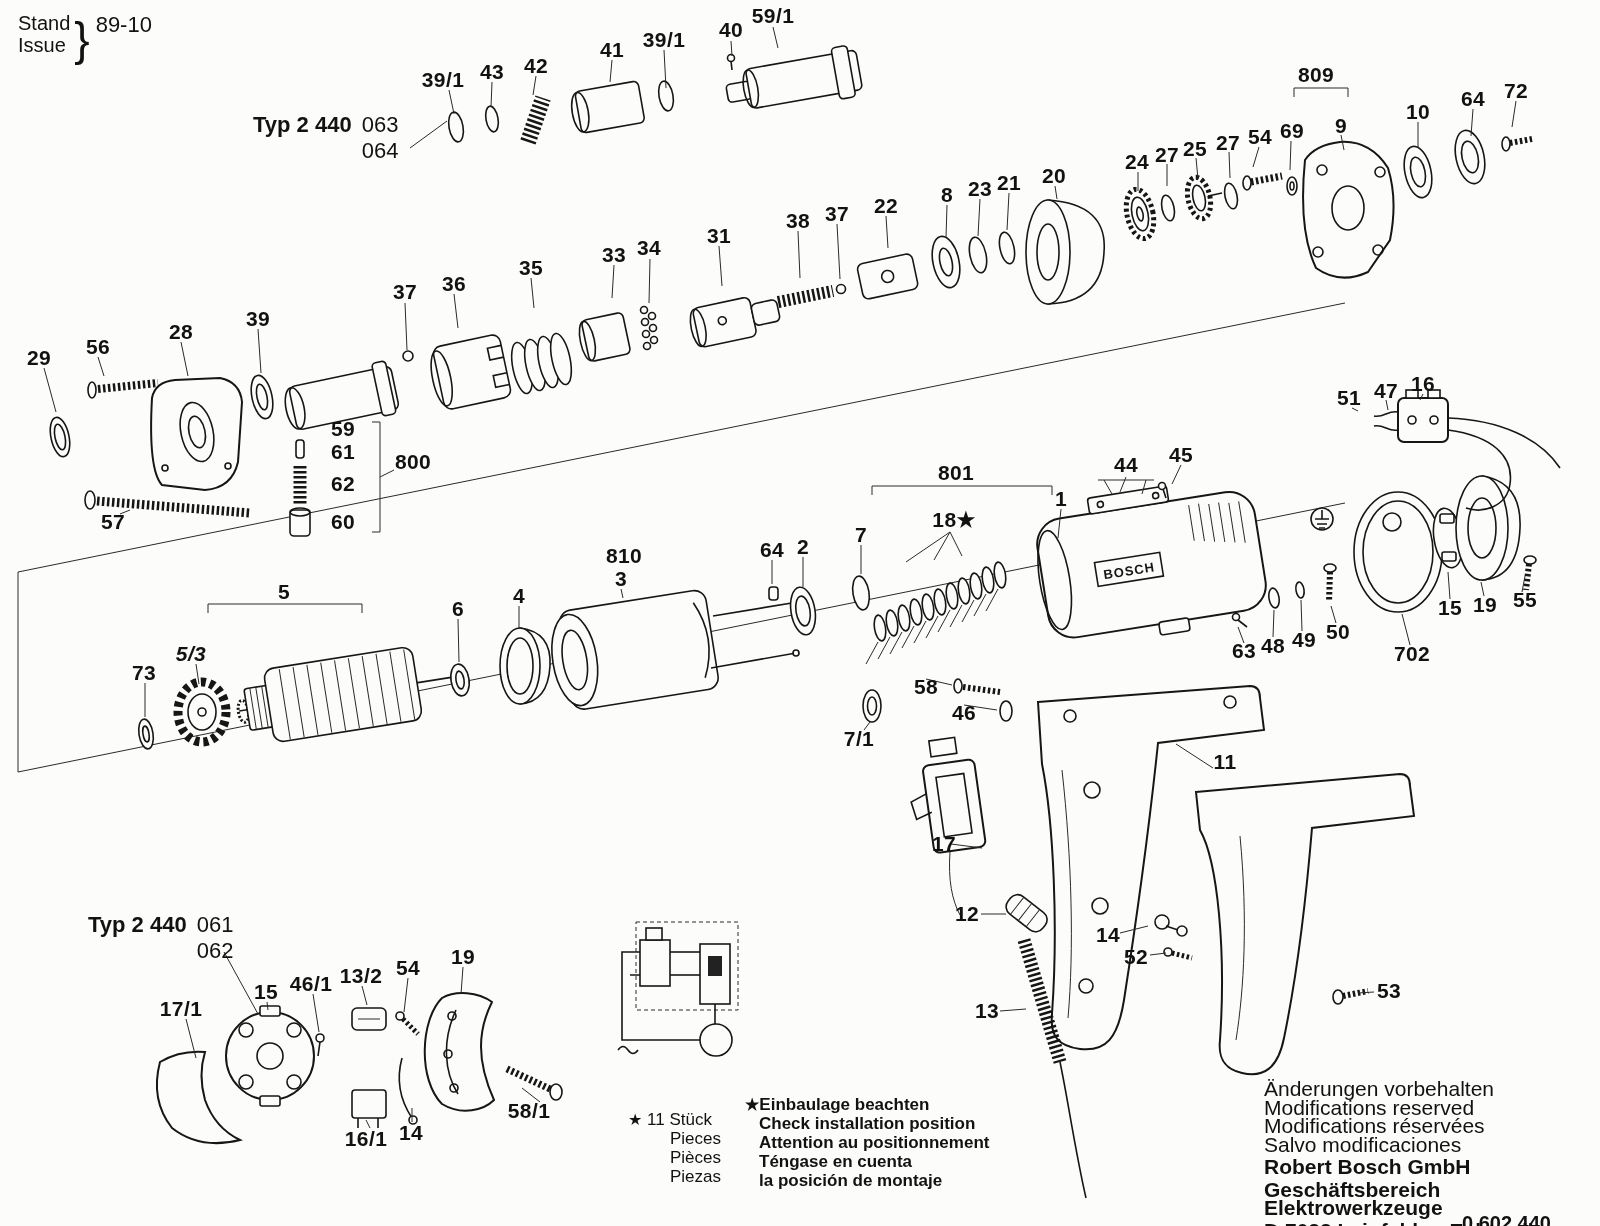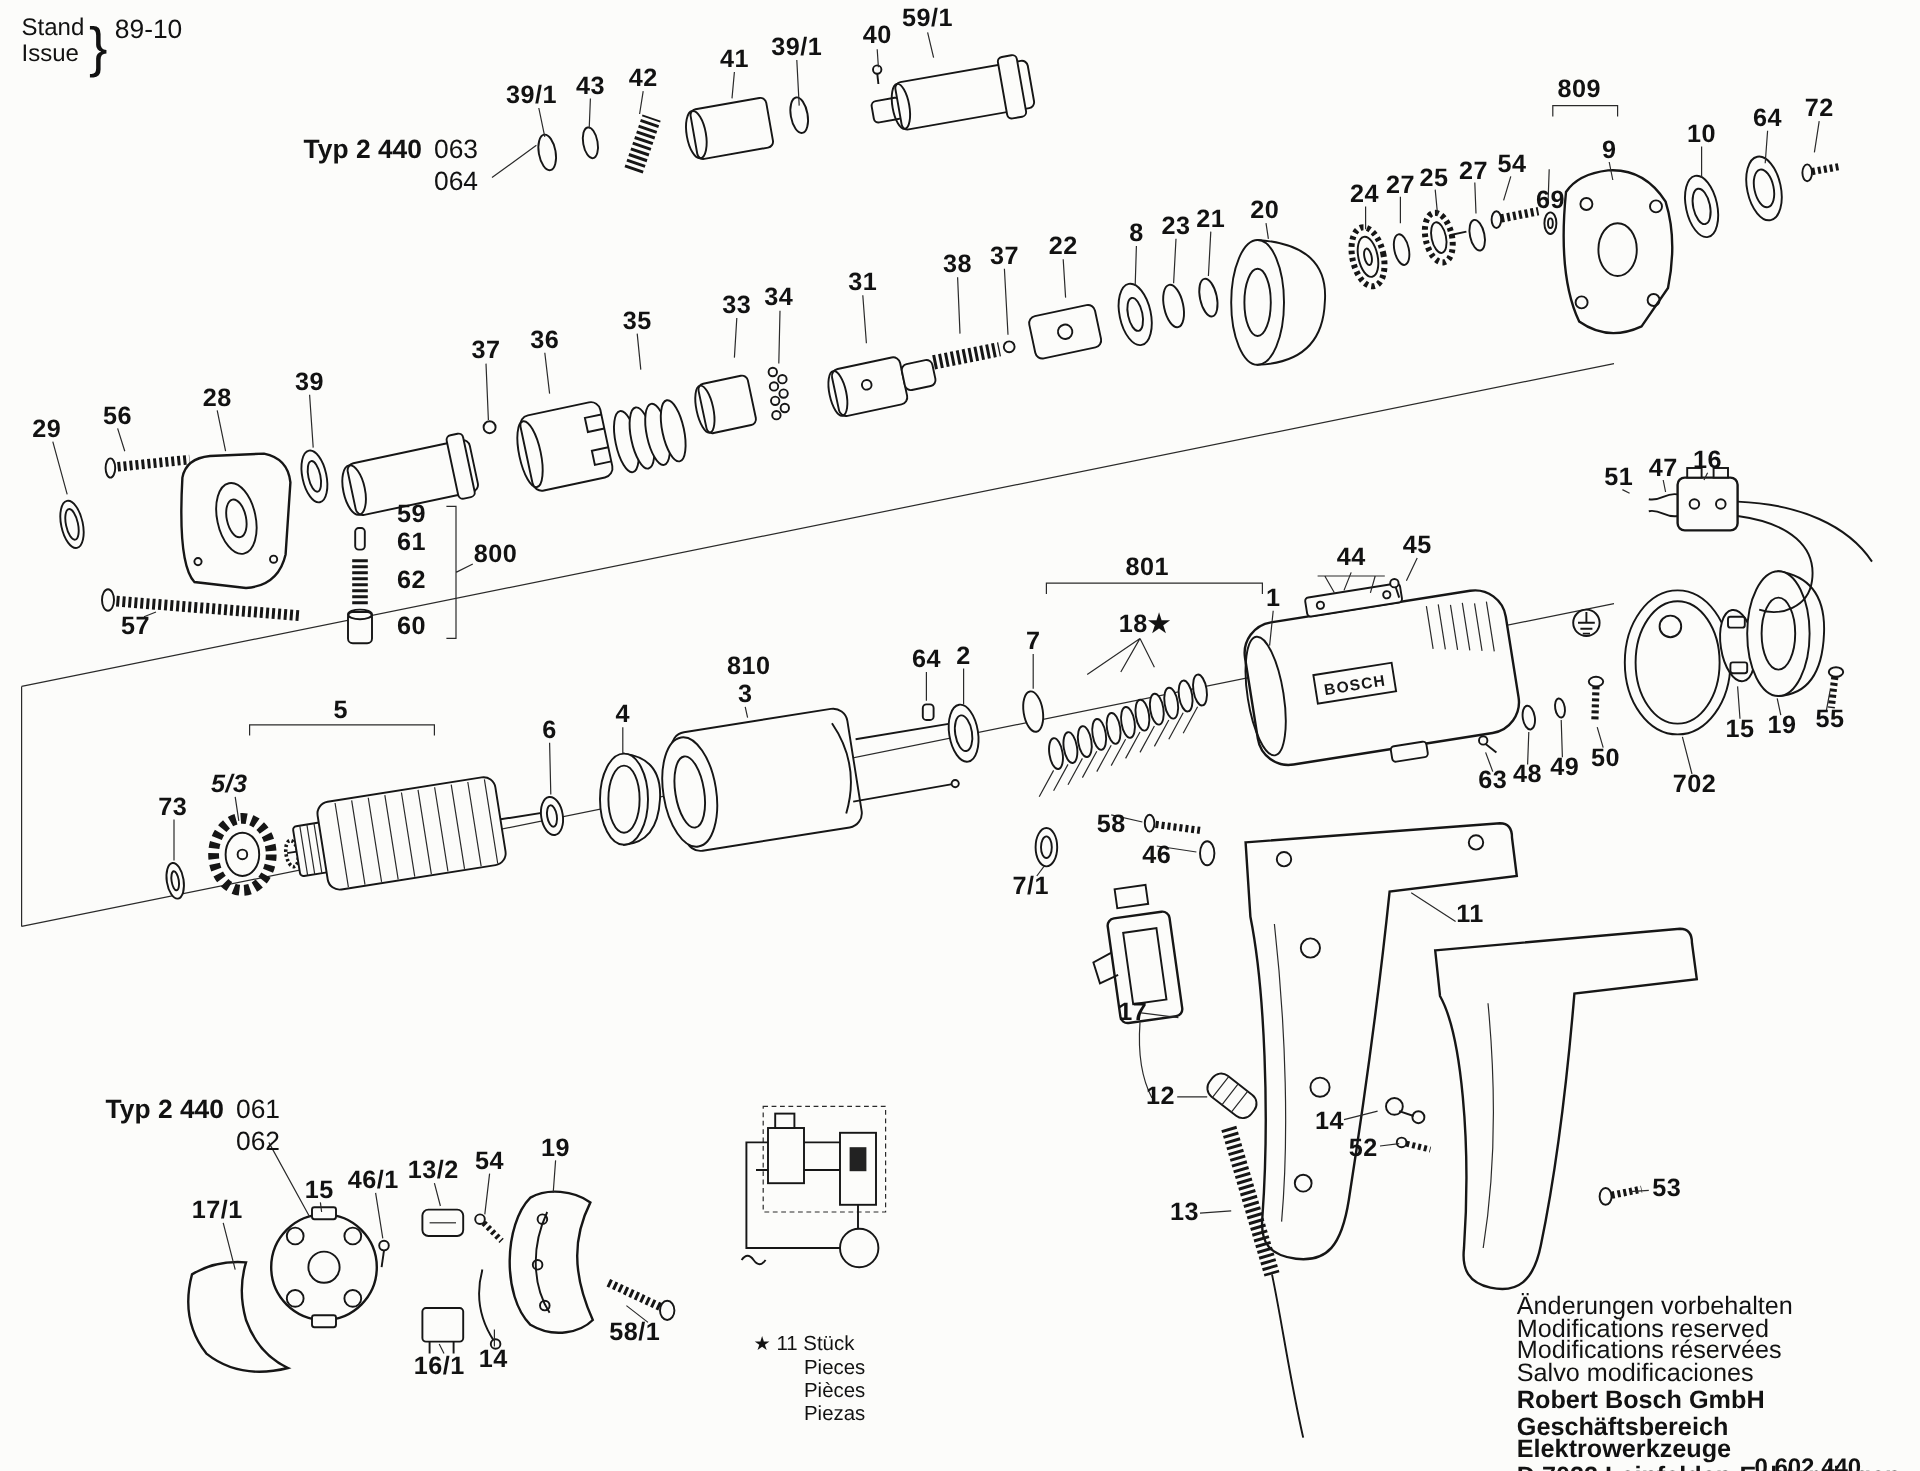--- a/index.html
+++ b/index.html
@@ -465,21 +465,21 @@
       <div class="plabel" style="left: 1316px; top: 75px;">809</div>
       <div class="plabel" style="left: 1341px; top: 126px;">9</div>
       <div class="plabel" style="left: 1418px; top: 112px;">10</div>
       <div class="plabel" style="left: 1473px; top: 99px;">64</div>
       <div class="plabel" style="left: 1516px; top: 91px;">72</div>
       <div class="plabel" style="left: 1137px; top: 162px;">24</div>
       <div class="plabel" style="left: 1167px; top: 155px;">27</div>
       <div class="plabel" style="left: 1195px; top: 149px;">25</div>
       <div class="plabel" style="left: 1228px; top: 143px;">27</div>
       <div class="plabel" style="left: 1260px; top: 137px;">54</div>
-      <div class="plabel" style="left: 1292px; top: 131px; margin-top: 36px;">69</div>
+      <div class="plabel" style="left: 1292px; top: 131px;">69</div>
       <div class="plabel" style="left: 1054px; top: 176px;">20</div>
       <div class="plabel" style="left: 947px; top: 195px;">8</div>
       <div class="plabel" style="left: 980px; top: 189px;">23</div>
       <div class="plabel" style="left: 1009px; top: 183px;">21</div>
       <div class="plabel" style="left: 798px; top: 221px;">38</div>
       <div class="plabel" style="left: 837px; top: 214px;">37</div>
       <div class="plabel" style="left: 886px; top: 206px;">22</div>
       <div class="plabel" style="left: 719px; top: 236px;">31</div>
       <div class="plabel" style="left: 614px; top: 255px;">33</div>
       <div class="plabel" style="left: 649px; top: 248px;">34</div>
@@ -572,20 +572,29 @@
 <div class="note-qty">
   <div>
     <span class="star">★</span>
     <span>11 Stück</span>
   </div>
   <div class="indent">Pieces</div>
   <div class="indent">Pièces</div>
   <div class="indent">Piezas</div>
 </div>
 
+<div class="note-install">
+  <div>
+    <span class="star">★</span><span>Einbaulage beachten</span>
+  </div>
+  <div class="ind2">Check installation position</div>
+  <div class="ind2">Attention au positionnement</div>
+  <div class="ind2">Téngase en cuenta</div>
+  <div class="ind2">la posición de montaje</div>
+</div>
 
 <div class="footer-legal">
   <div>Änderungen vorbehalten</div>
   <div>Modifications reserved</div>
   <div>Modifications réservées</div>
   <div>Salvo modificaciones</div>
   <div class="company">Robert Bosch GmbH</div>
   <div class="company">Geschäftsbereich Elektrowerkzeuge</div>
   <div class="company">D 7022 Leinfelden-Echterdingen 1</div>
 </div>

